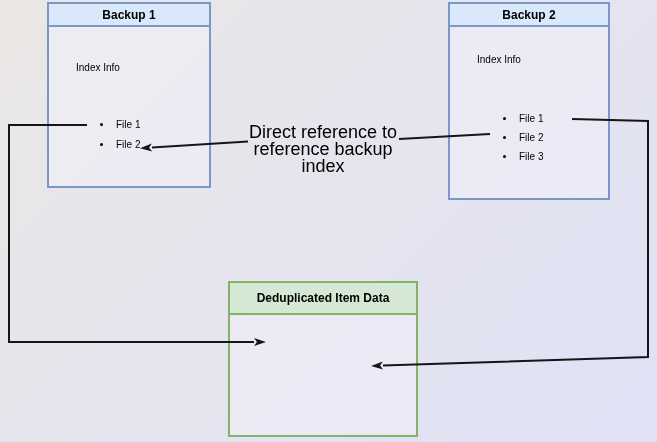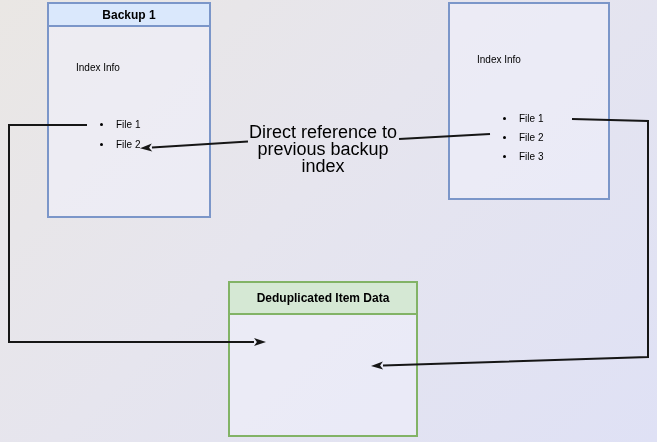--- a/index.html
+++ b/index.html
@@ -25,21 +25,21 @@
     box-sizing: border-box;
     display: flex;
     align-items: center;
     justify-content: center;
     font-weight: bold;
     font-size: 12px;
   }
   .blue  .node-header { background: #dae8fc; border-bottom: 2px solid #7b96c9; height: 23px; }
   .green .node-header { background: #d5e8d4; border-bottom: 2px solid #82b366; height: 32px; }
 
-  #backup1 { left: 47px;  top: 2px;   width: 164px; height: 216px; }
+  #backup1 { left: 47px;  top: 2px;   width: 164px; height: 186px; }
   #backup2 { left: 448px; top: 2px;   width: 162px; height: 198px; }
   #dedup   { left: 228px; top: 281px; width: 190px; height: 156px; }
 
   .index-label {
     position: absolute;
     font-size: 10px;
   }
   #backup1 .index-label { left: 27px; top: 58px; }
   #backup2 .index-label { left: 27px; top: 50px; }
 
@@ -90,20 +90,23 @@
       <span>Backup 1</span>
     </div>
     <div class="index-label">Index Info</div>
     <ul class="file-list">
       <li>File 1</li>
       <li>File 2</li>
     </ul>
   </div>
 
   <div class="node blue" id="backup2">
+    <div class="node-header">
+      <span>Backup 2</span>
+    </div>
     <div class="index-label">Index Info</div>
     <ul class="file-list">
       <li>File 1</li>
       <li>File 2</li>
       <li>File 3</li>
     </ul>
   </div>
 
   <div class="node green" id="dedup">
     <div class="node-header">
@@ -118,16 +121,16 @@
       </marker>
     </defs>
     <path class="edge" d="M 87 125 L 9 125 L 9 342 L 254 342" marker-end="url(#arrowhead)"></path>
     <path class="edge" d="M 490 134 L 399 139"></path>
     <path class="edge" d="M 248 141.5 L 152 147.5" marker-end="url(#arrowhead)"></path>
     <path class="edge" d="M 572 119 L 648 121 L 648 357 L 383 365.5" marker-end="url(#arrowhead)"></path>
   </svg>
 
   <div class="edge-label">
     <div>Direct reference to</div>
-    <div>previous backup index</div>
+    <div>reference backup index</div>
   </div>
 
 </div>
 
 </body></html>

